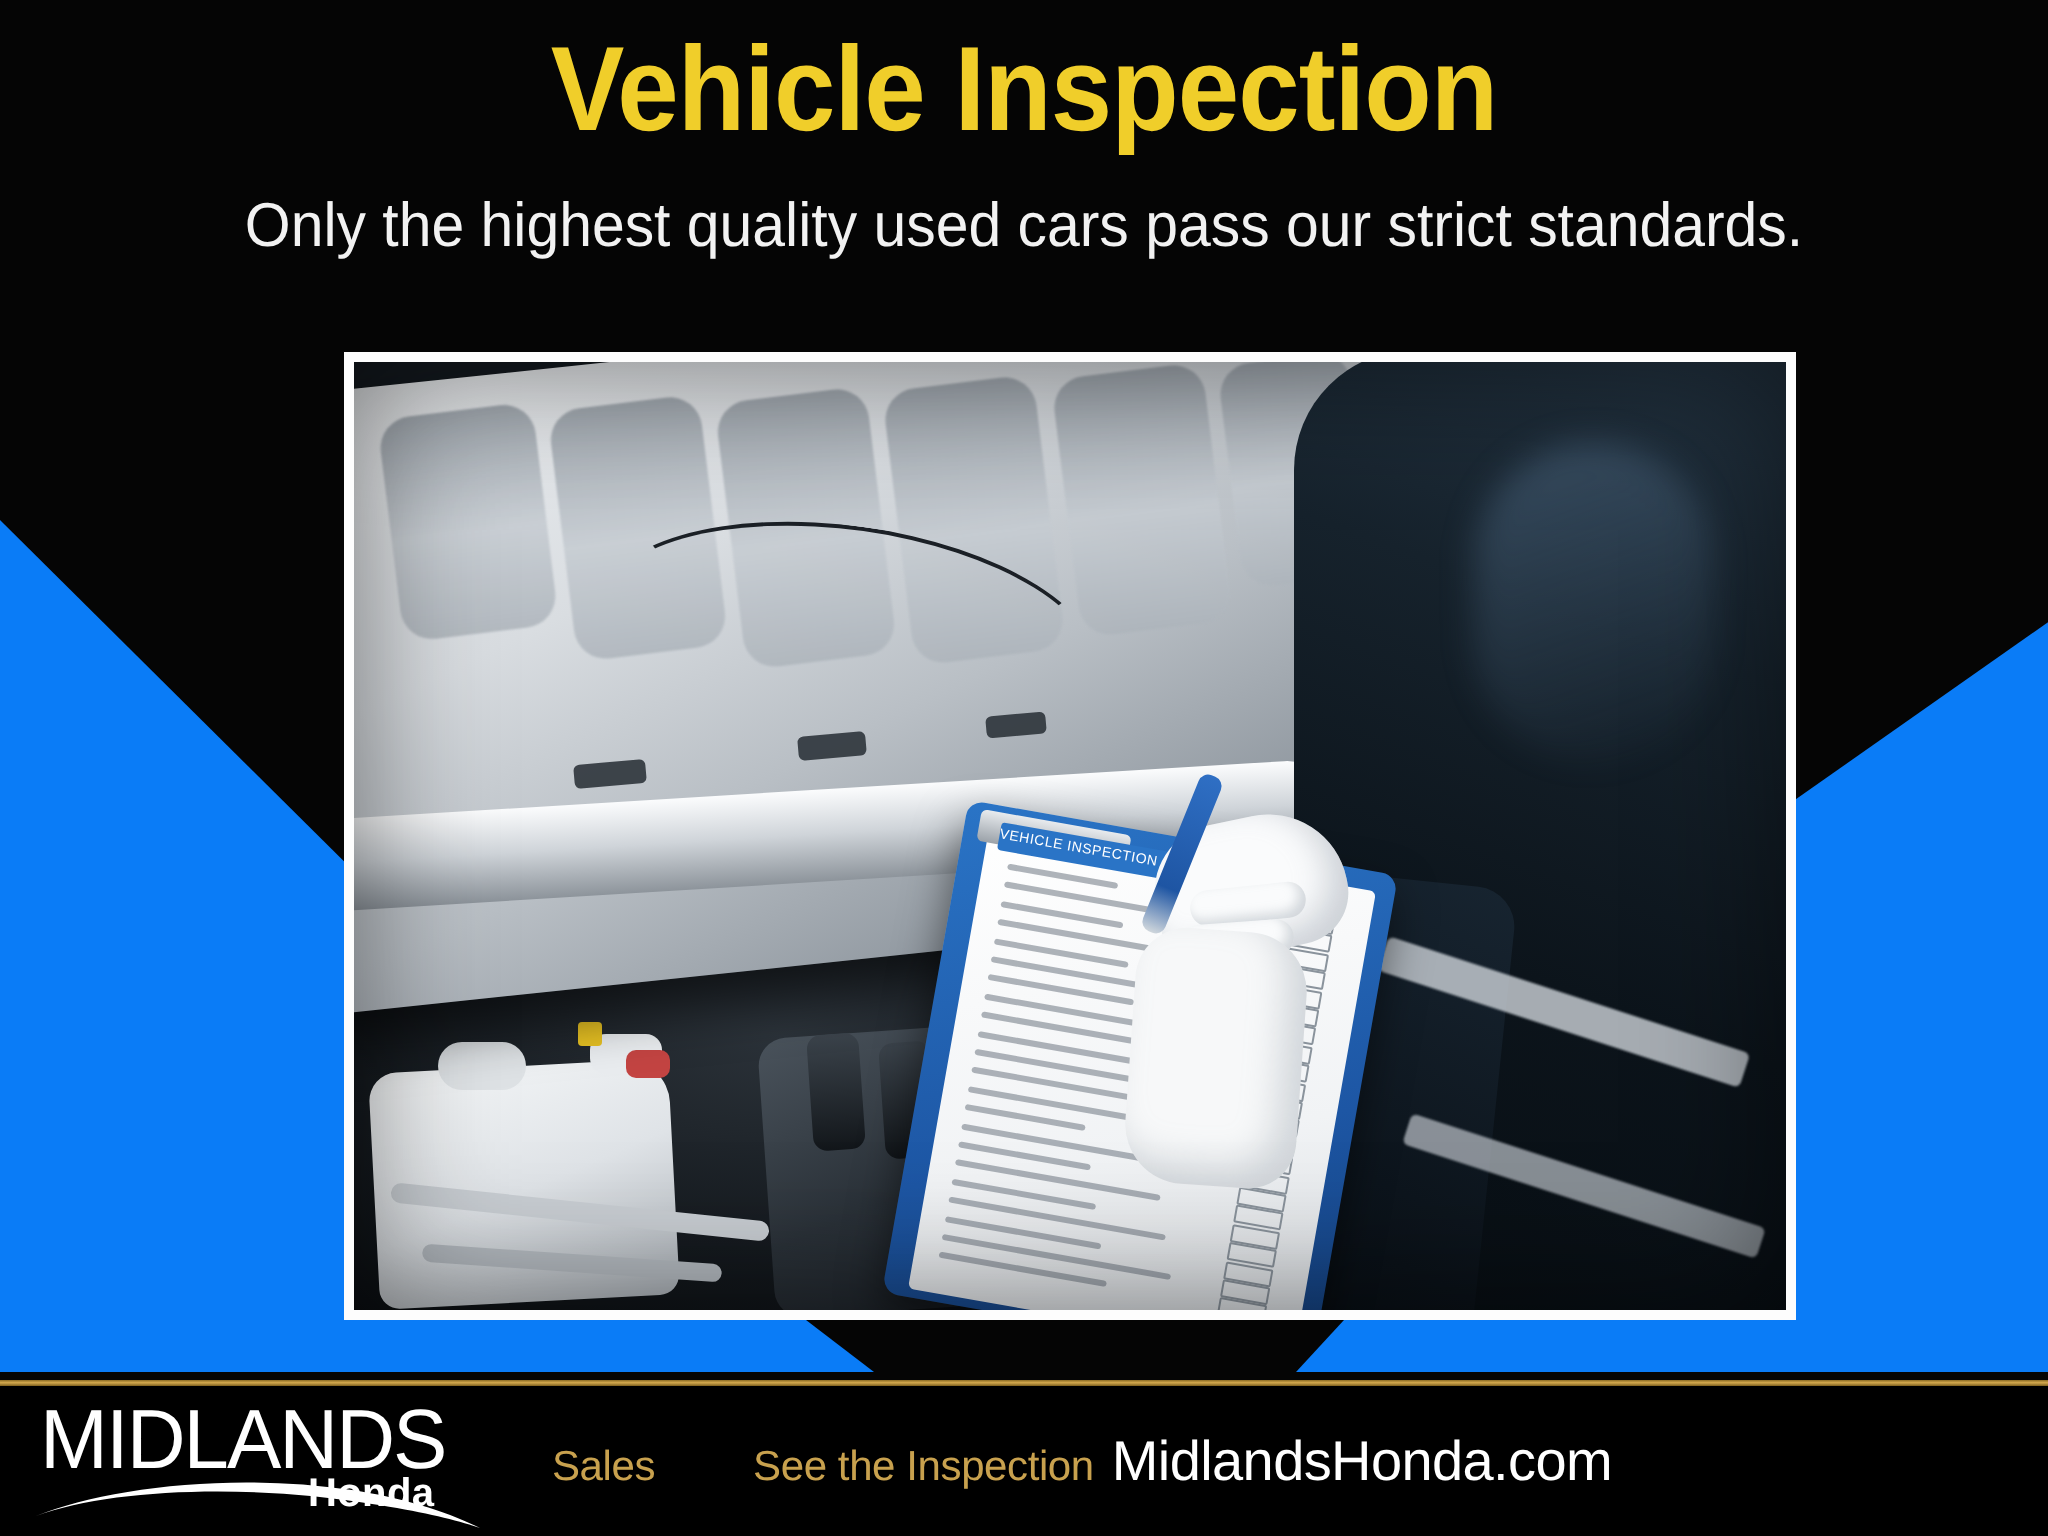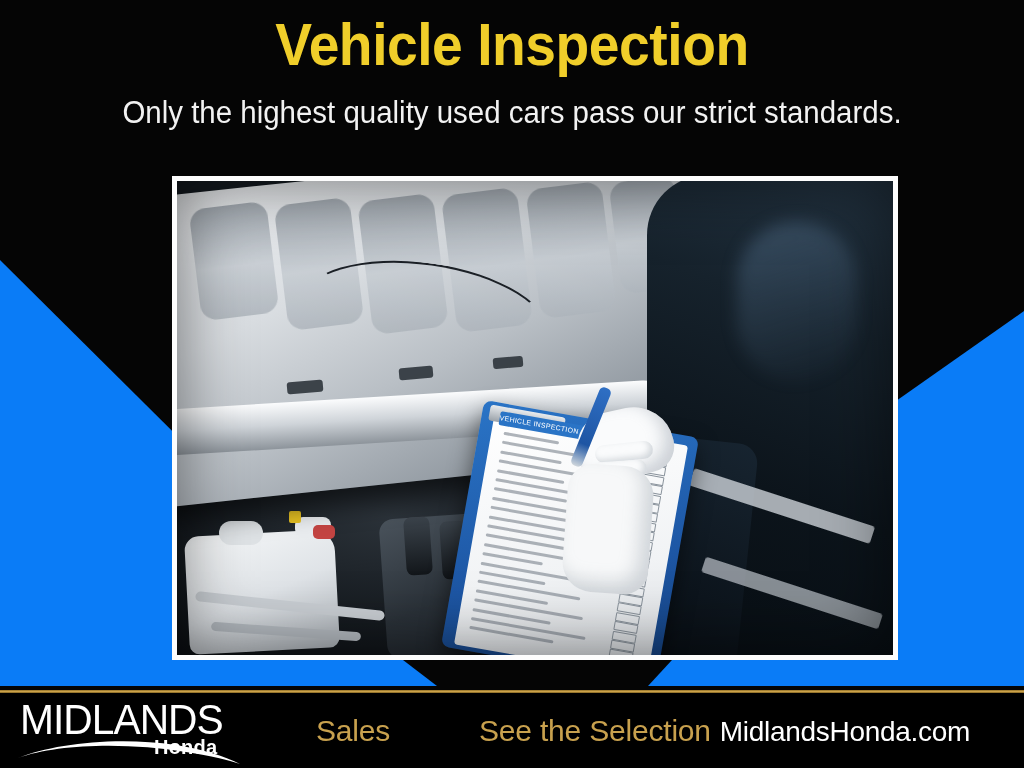--- a/index.html
+++ b/index.html
@@ -302,21 +302,21 @@
     font-weight:400;letter-spacing:-1px;transform:scaleX(.97);transform-origin:0 50%;
   }
   .logo-sub{
     position:absolute;left:140px;top:40px;color:#fff;font-size:20px;line-height:22px;
     font-weight:700;letter-spacing:.2px;
   }
   .logo-swoosh{
     position:absolute;left:2px;top:44px;width:226px;height:26px;overflow:hidden;
   }
   .footer-txt{display:flex;align-items:baseline;margin-left:26px;white-space:nowrap;}
-  .gold{color:#c8a14e;font-size:30px;font-weight:400;letter-spacing:-.2px;margin-left:40px;}
+  .gold{color:#c8a14e;font-size:21px;font-weight:400;letter-spacing:-.2px;}
   .white{color:#fff;font-size:30px;font-weight:700;letter-spacing:-.4px;}
   .white-thin{color:#fff;font-size:28px;font-weight:400;letter-spacing:-.3px;}
   .sp{display:inline-block;width:9px;}
   .gap{display:inline-block;width:40px;}
 </style>
 </head>
 <body>
 
 <div class="stage">
 
@@ -462,20 +462,20 @@
         <svg width="226" height="26" viewBox="0 0 226 26" xmlns="http://www.w3.org/2000/svg">
           <path d="M2 18 C 40 4, 110 2, 170 12 C 196 16, 212 20, 224 24 C 208 16, 186 9, 160 5 C 100 -4, 36 4, 2 18 Z" fill="#ffffff"></path>
         </svg>
       </div>
     </div>
 
     <div class="footer-txt">
       <span class="gold">Sales</span>
       <span class="sp"></span>
       <span class="gap"></span>
-      <span class="gold">See the Selection</span>
+      <span class="gold">See the Inspection</span>
       <span class="sp"></span>
       <span class="white-thin">MidlandsHonda.com</span>
     </div>
 
   </div>
 
 </div>
 
 </body></html>

